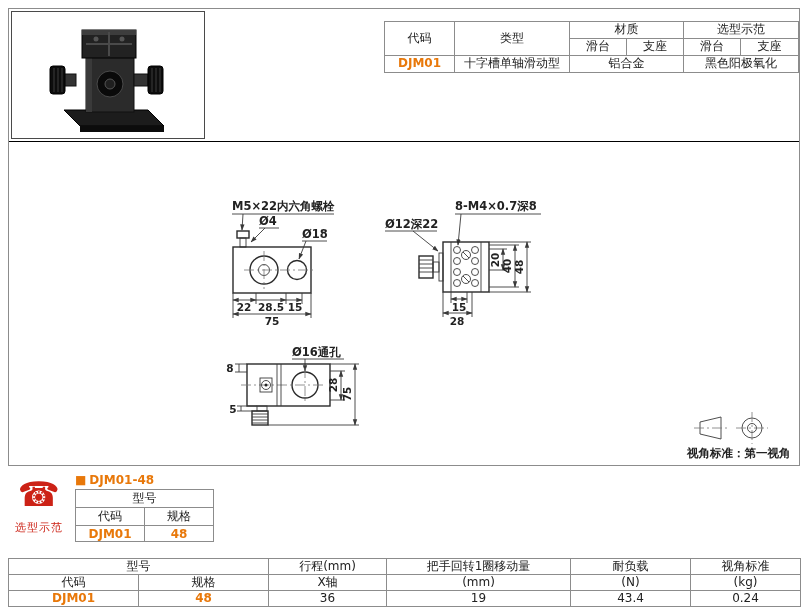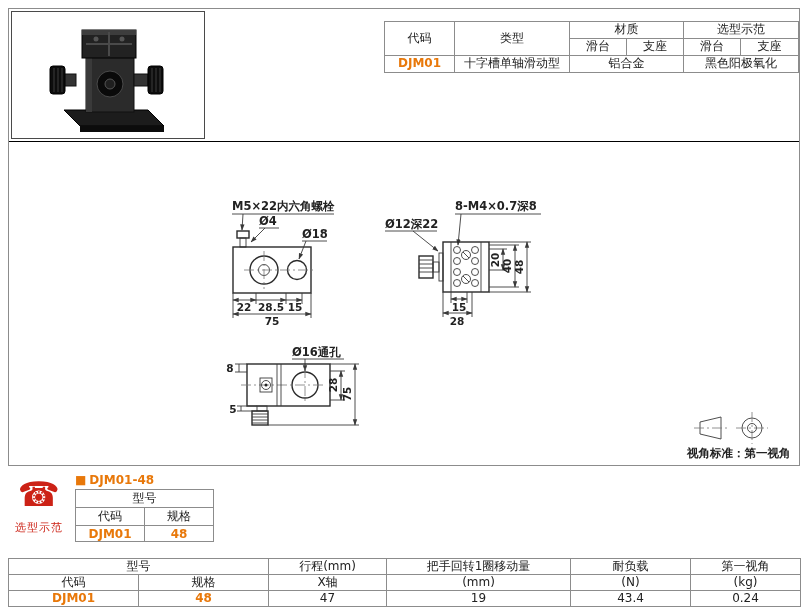--- a/index.html
+++ b/index.html
@@ -321,32 +321,32 @@
     <col style="width:184px">
       <col style="width:120px">
       <col style="width:110px">
   </colgroup>
   <tbody>
       <tr>
     <td class="hdr" colspan="2">型号</td>
     <td class="hdr">行程(mm)</td>
     <td class="hdr">把手回转1圈移动量</td>
     <td class="hdr">耐负载</td>
-    <td class="hdr">第一视角</td>
+    <td class="hdr">视角标准</td>
   </tr>
   <tr>
     <td class="hdr">代码</td>
     <td class="hdr">规格</td>
     <td class="hdr">X轴</td>
     <td class="hdr">(mm)</td>
     <td class="hdr">(N)</td>
     <td class="hdr">(kg)</td>
   </tr>
   <tr>
     <td class="code">DJM01</td>
     <td class="code">48</td>
-    <td>47</td>
+    <td>36</td>
     <td>19</td>
     <td>43.4</td>
     <td>0.24</td>
   </tr>
 </tbody>
   </table>
 
 </body></html>

